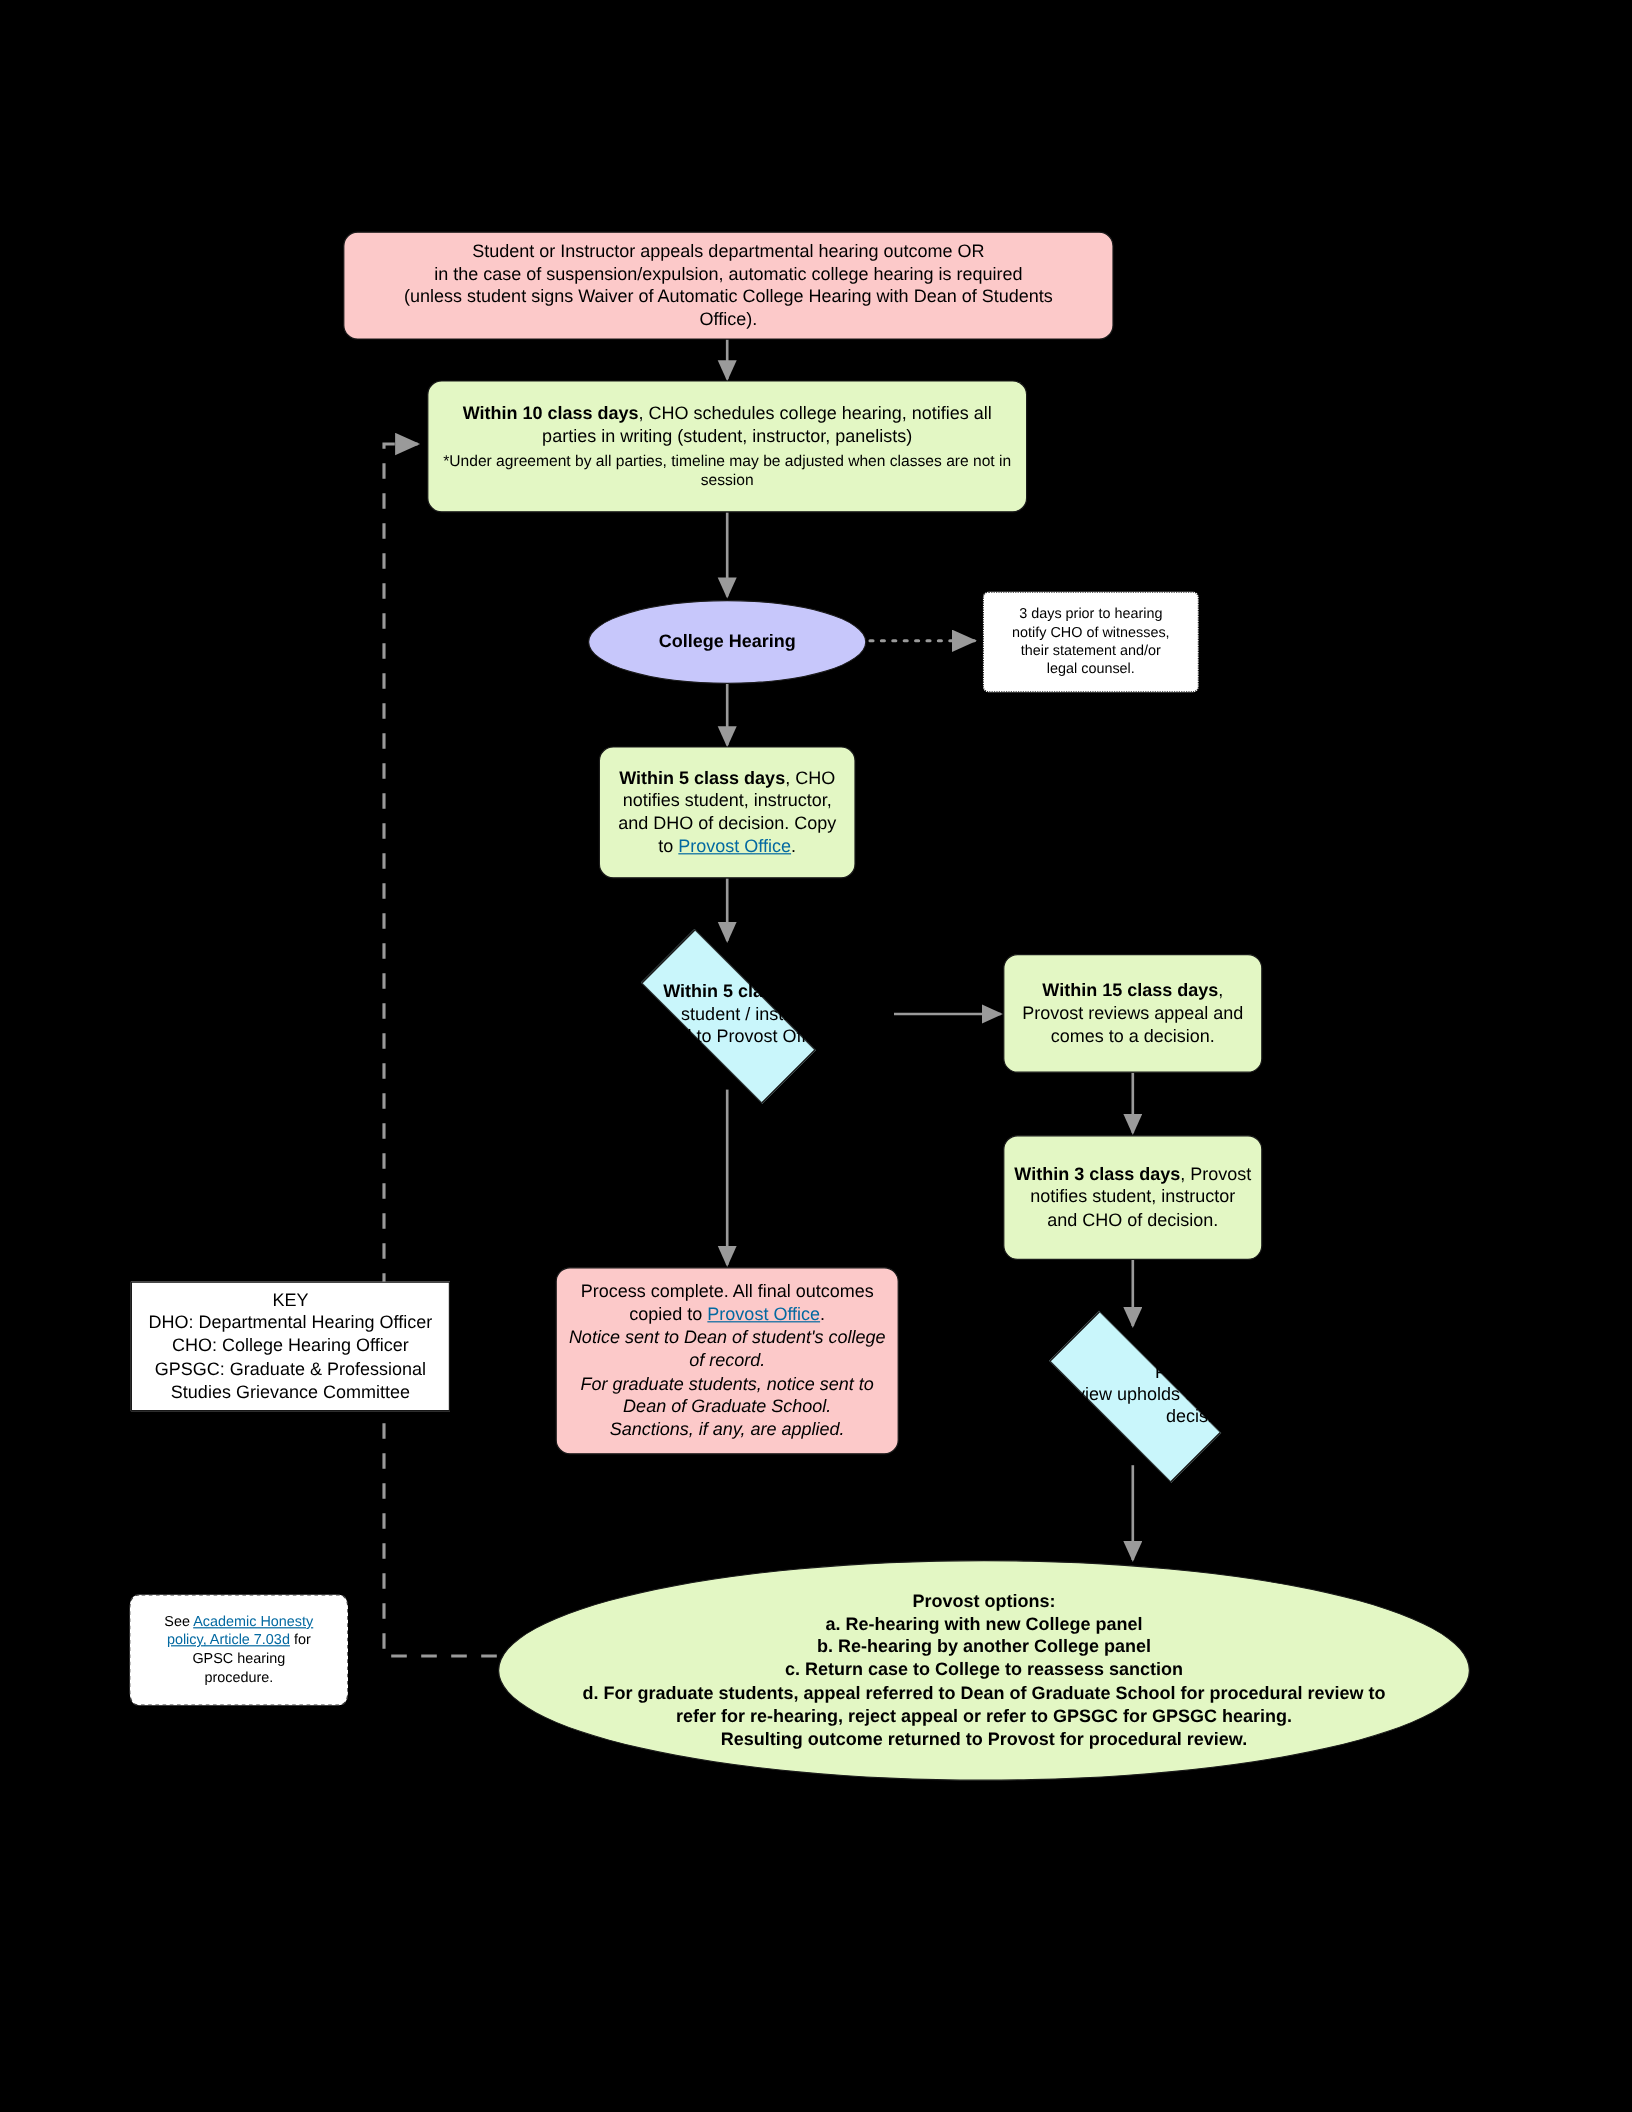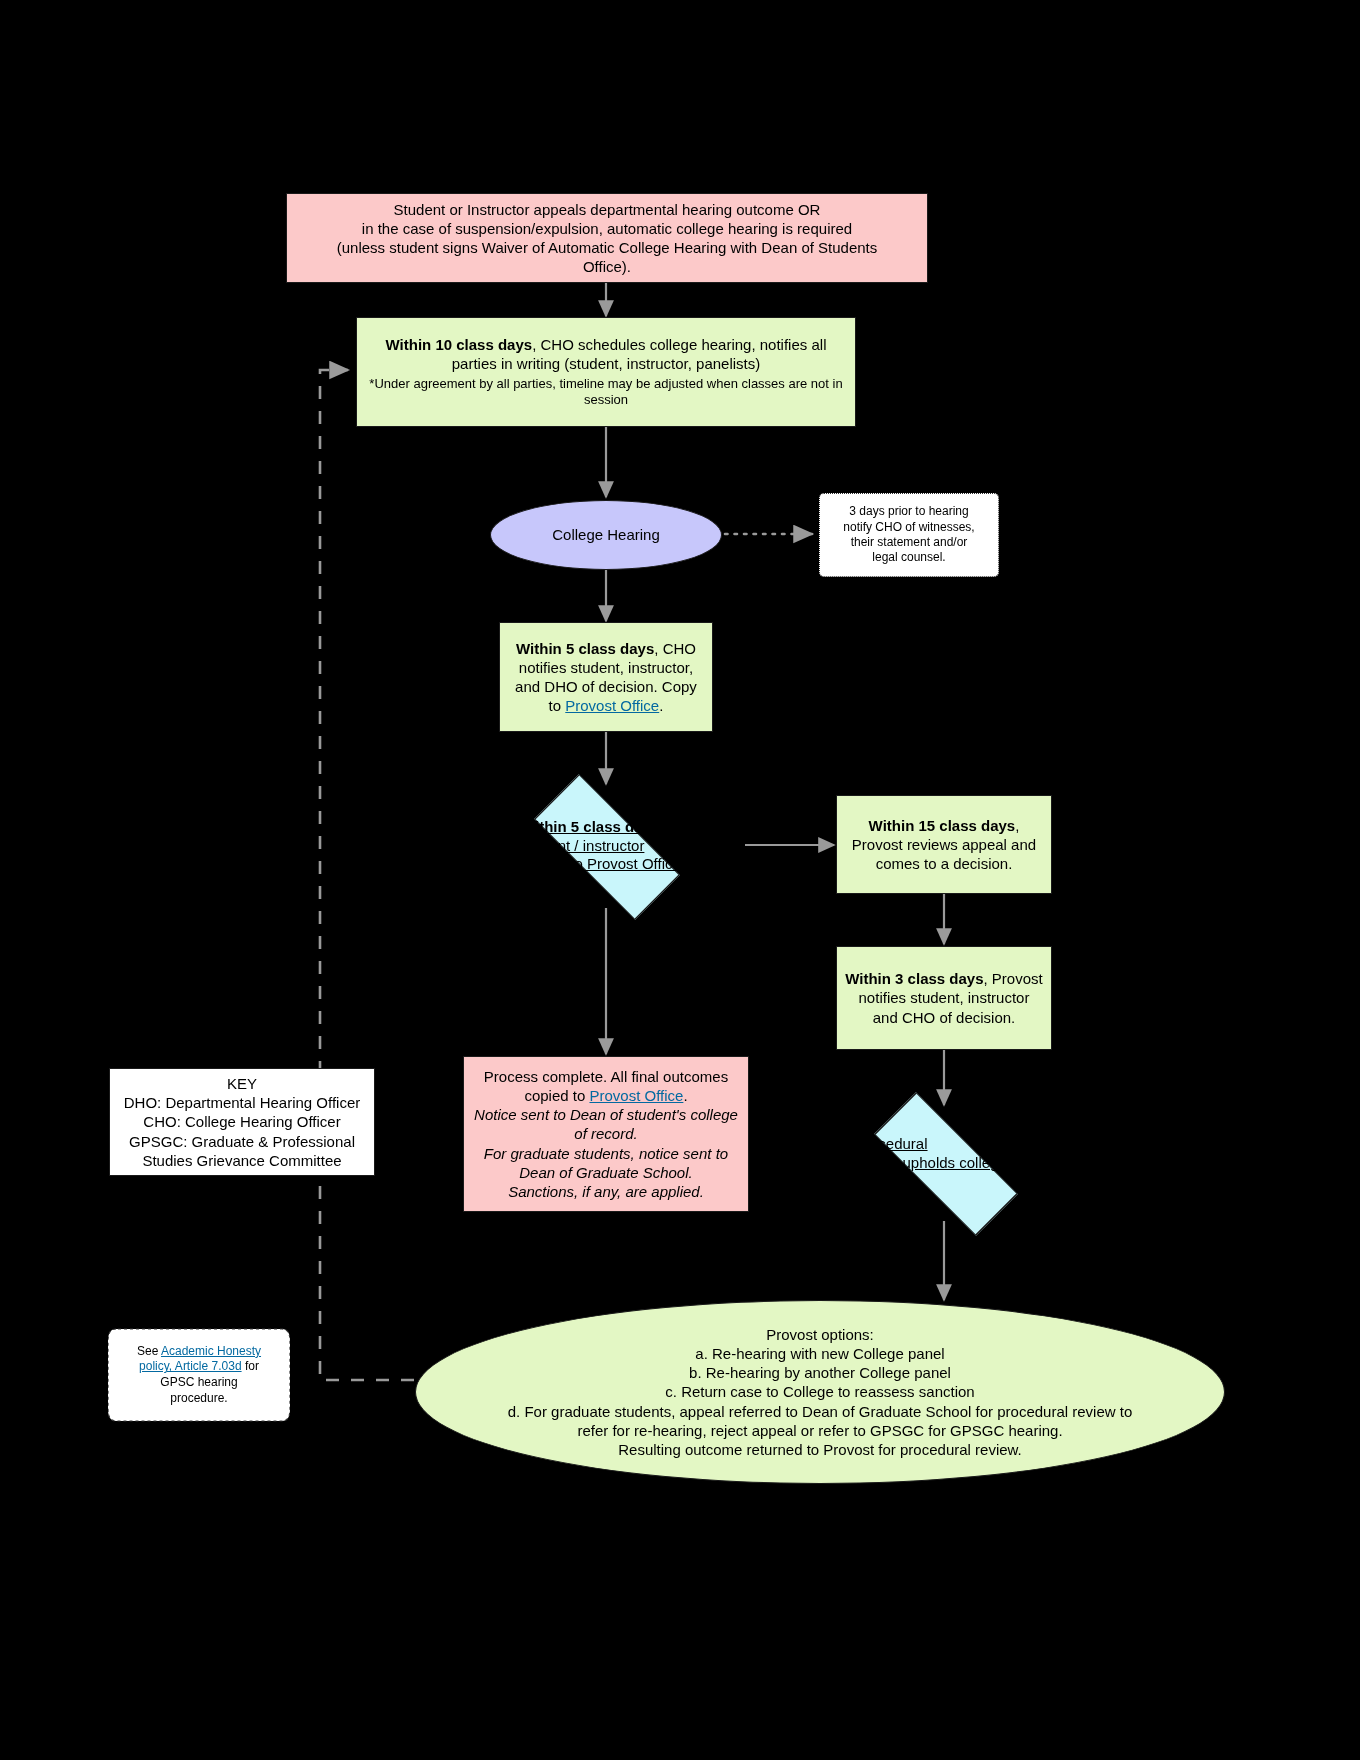--- a/index.html
+++ b/index.html
@@ -35,29 +35,30 @@
     align-items: center;
     justify-content: center;
     text-align: center;
     line-height: 1.28;
   }
   .node .inner { width: 100%; padding: 0 8px; box-sizing: border-box; }
 
   
   .rect {
     border: 1px solid #1a1a1a;
-    border-radius: 0;
+    border-radius: 12px;
   }
   .pink   { background: #fcc9c9; }
   .green  { background: #e3f7c4; }
   .lav    { background: #c7c7fb; }
 
   .ellipse {
     border: 1px solid #1a1a1a;
     border-radius: 50%;
+    font-weight: bold;
   }
   .note {
     border: 1px dotted #2b2b2b;
     background: #ffffff;
     border-radius: 5px;
   }
   .keybox {
     border: 1px solid #1a1a1a;
     background: #ffffff;
   }
@@ -69,23 +70,22 @@
     left: 50%; top: 50%;
     border: 1px solid #1a1a1a;
     background: #c9f6fb;
     transform-origin: center;
   }
   .diamond-text {
     position: absolute;
     left: 0; top: 0;
     width: 100%; height: 100%;
     display: flex; align-items: center; justify-content: center;
-    text-align: left;
+    text-align: right;
     line-height: 1.25;
-    text-decoration: underline;
   }
 
   b, .b { font-weight: bold; }
   .it { font-style: italic; }
   .lnk { color: #0369a1; text-decoration: underline; }
   .smallnote { font-size: 13px; }
   .fs15 { font-size: 15px; }
   .fs13 { font-size: 12px; }
 </style>
 </head>

